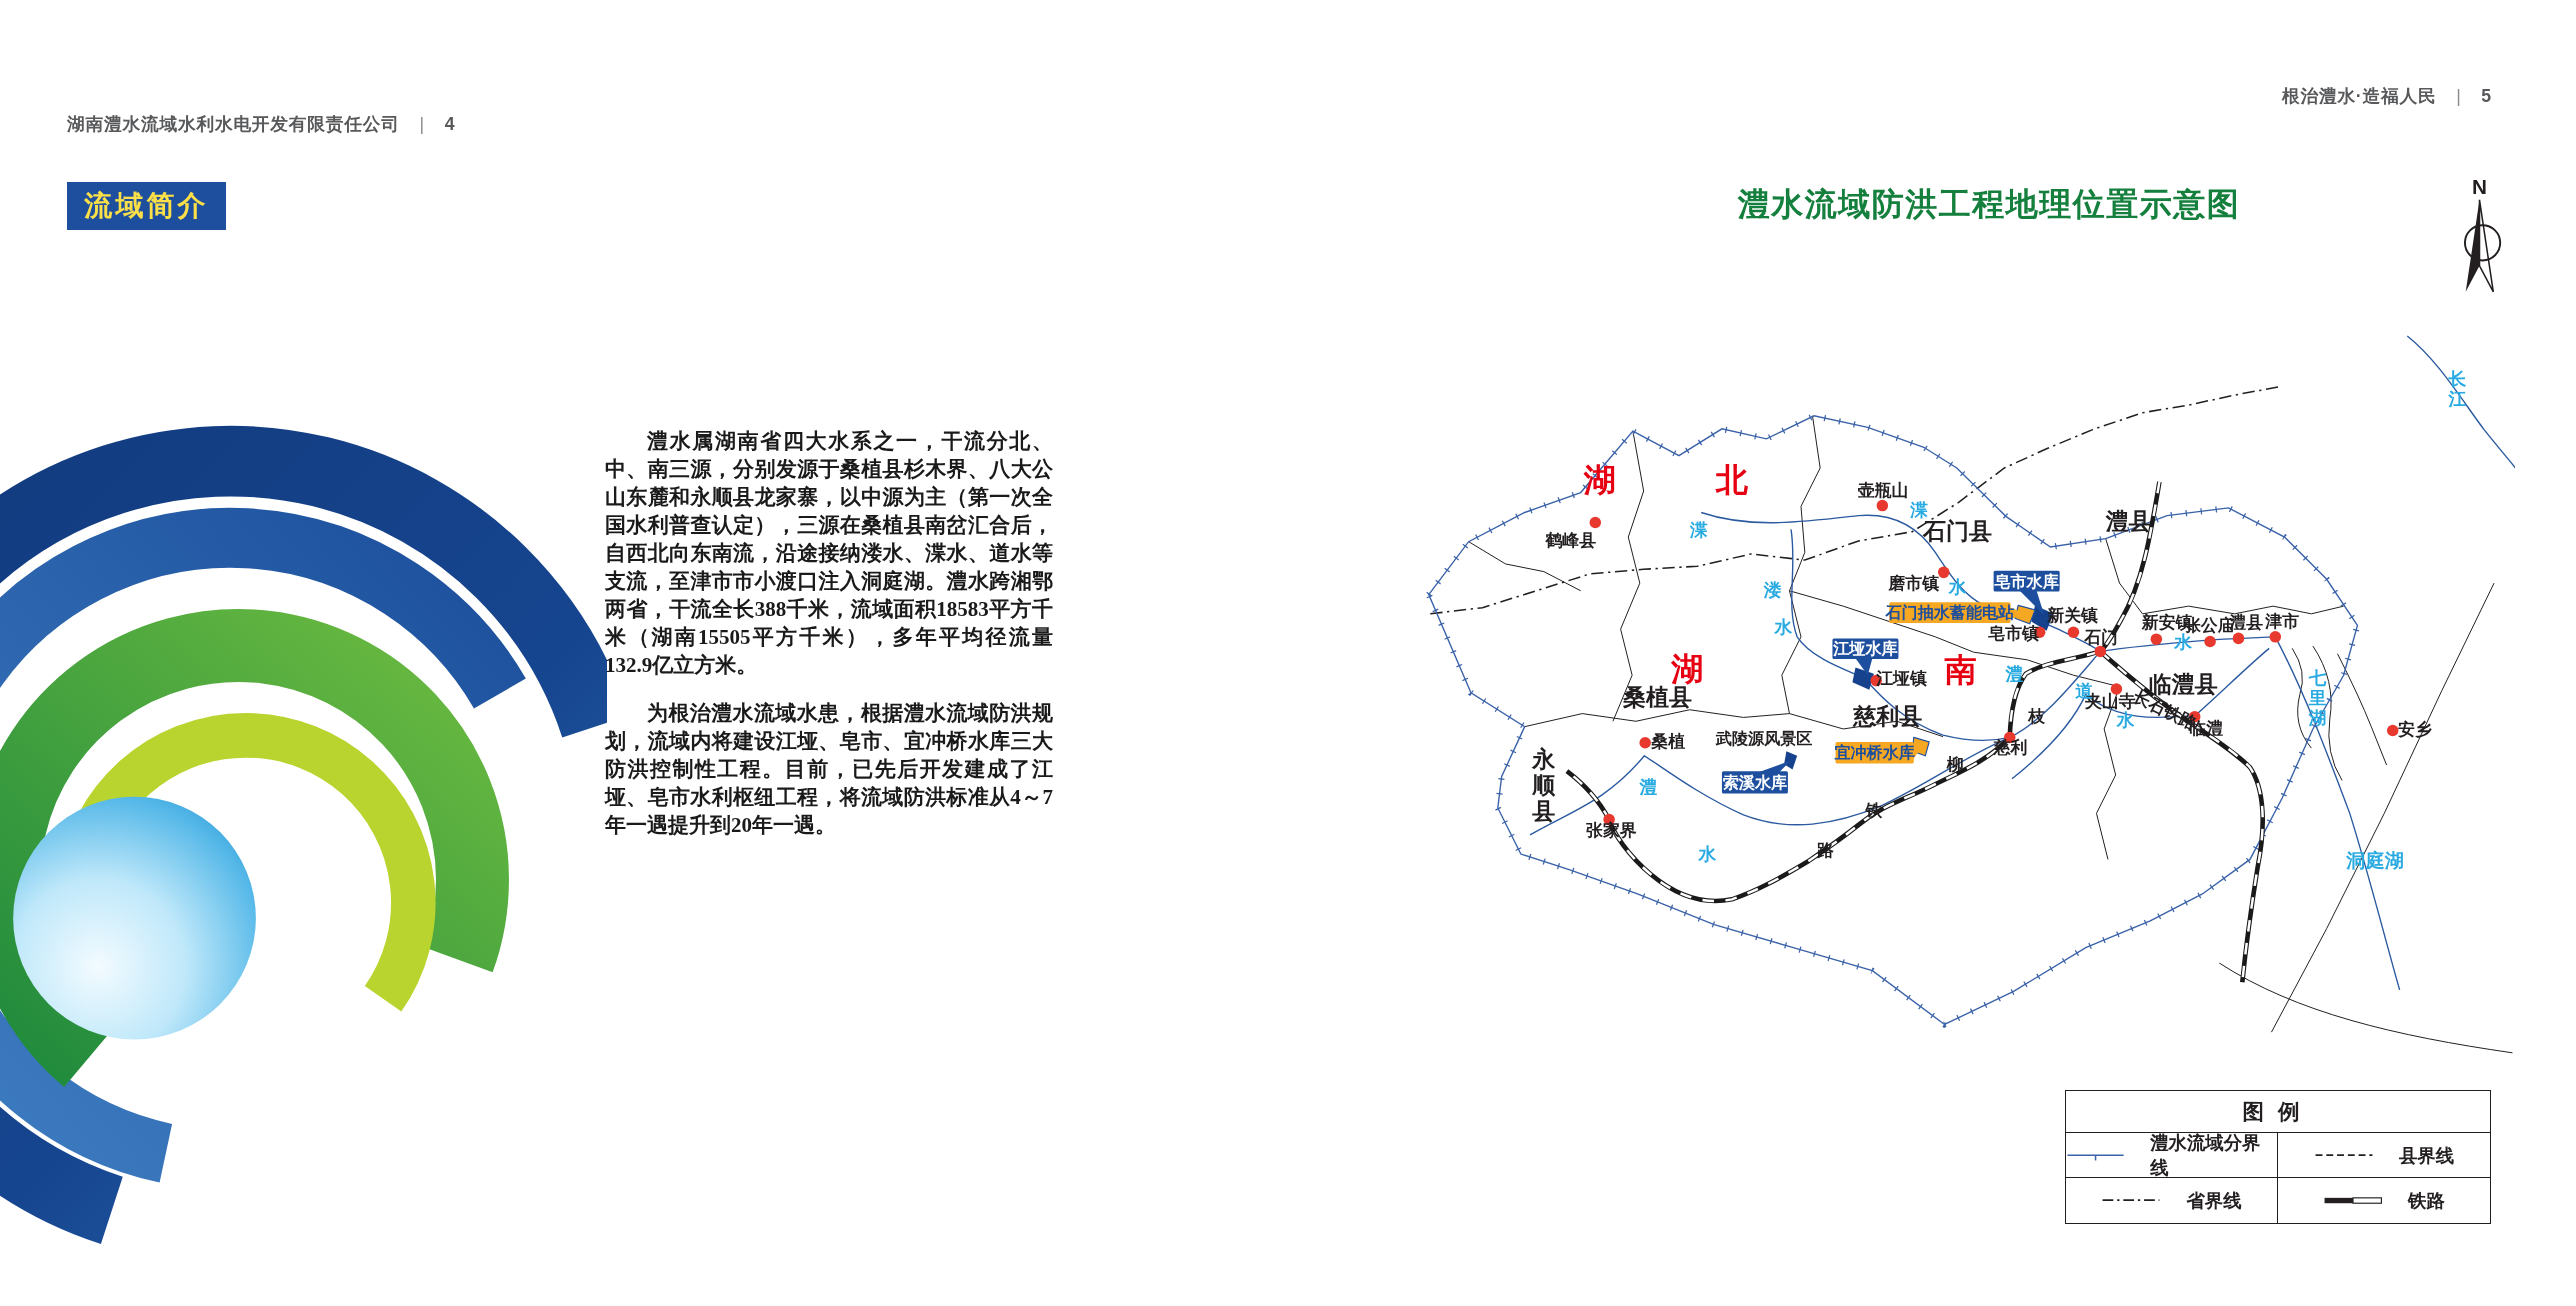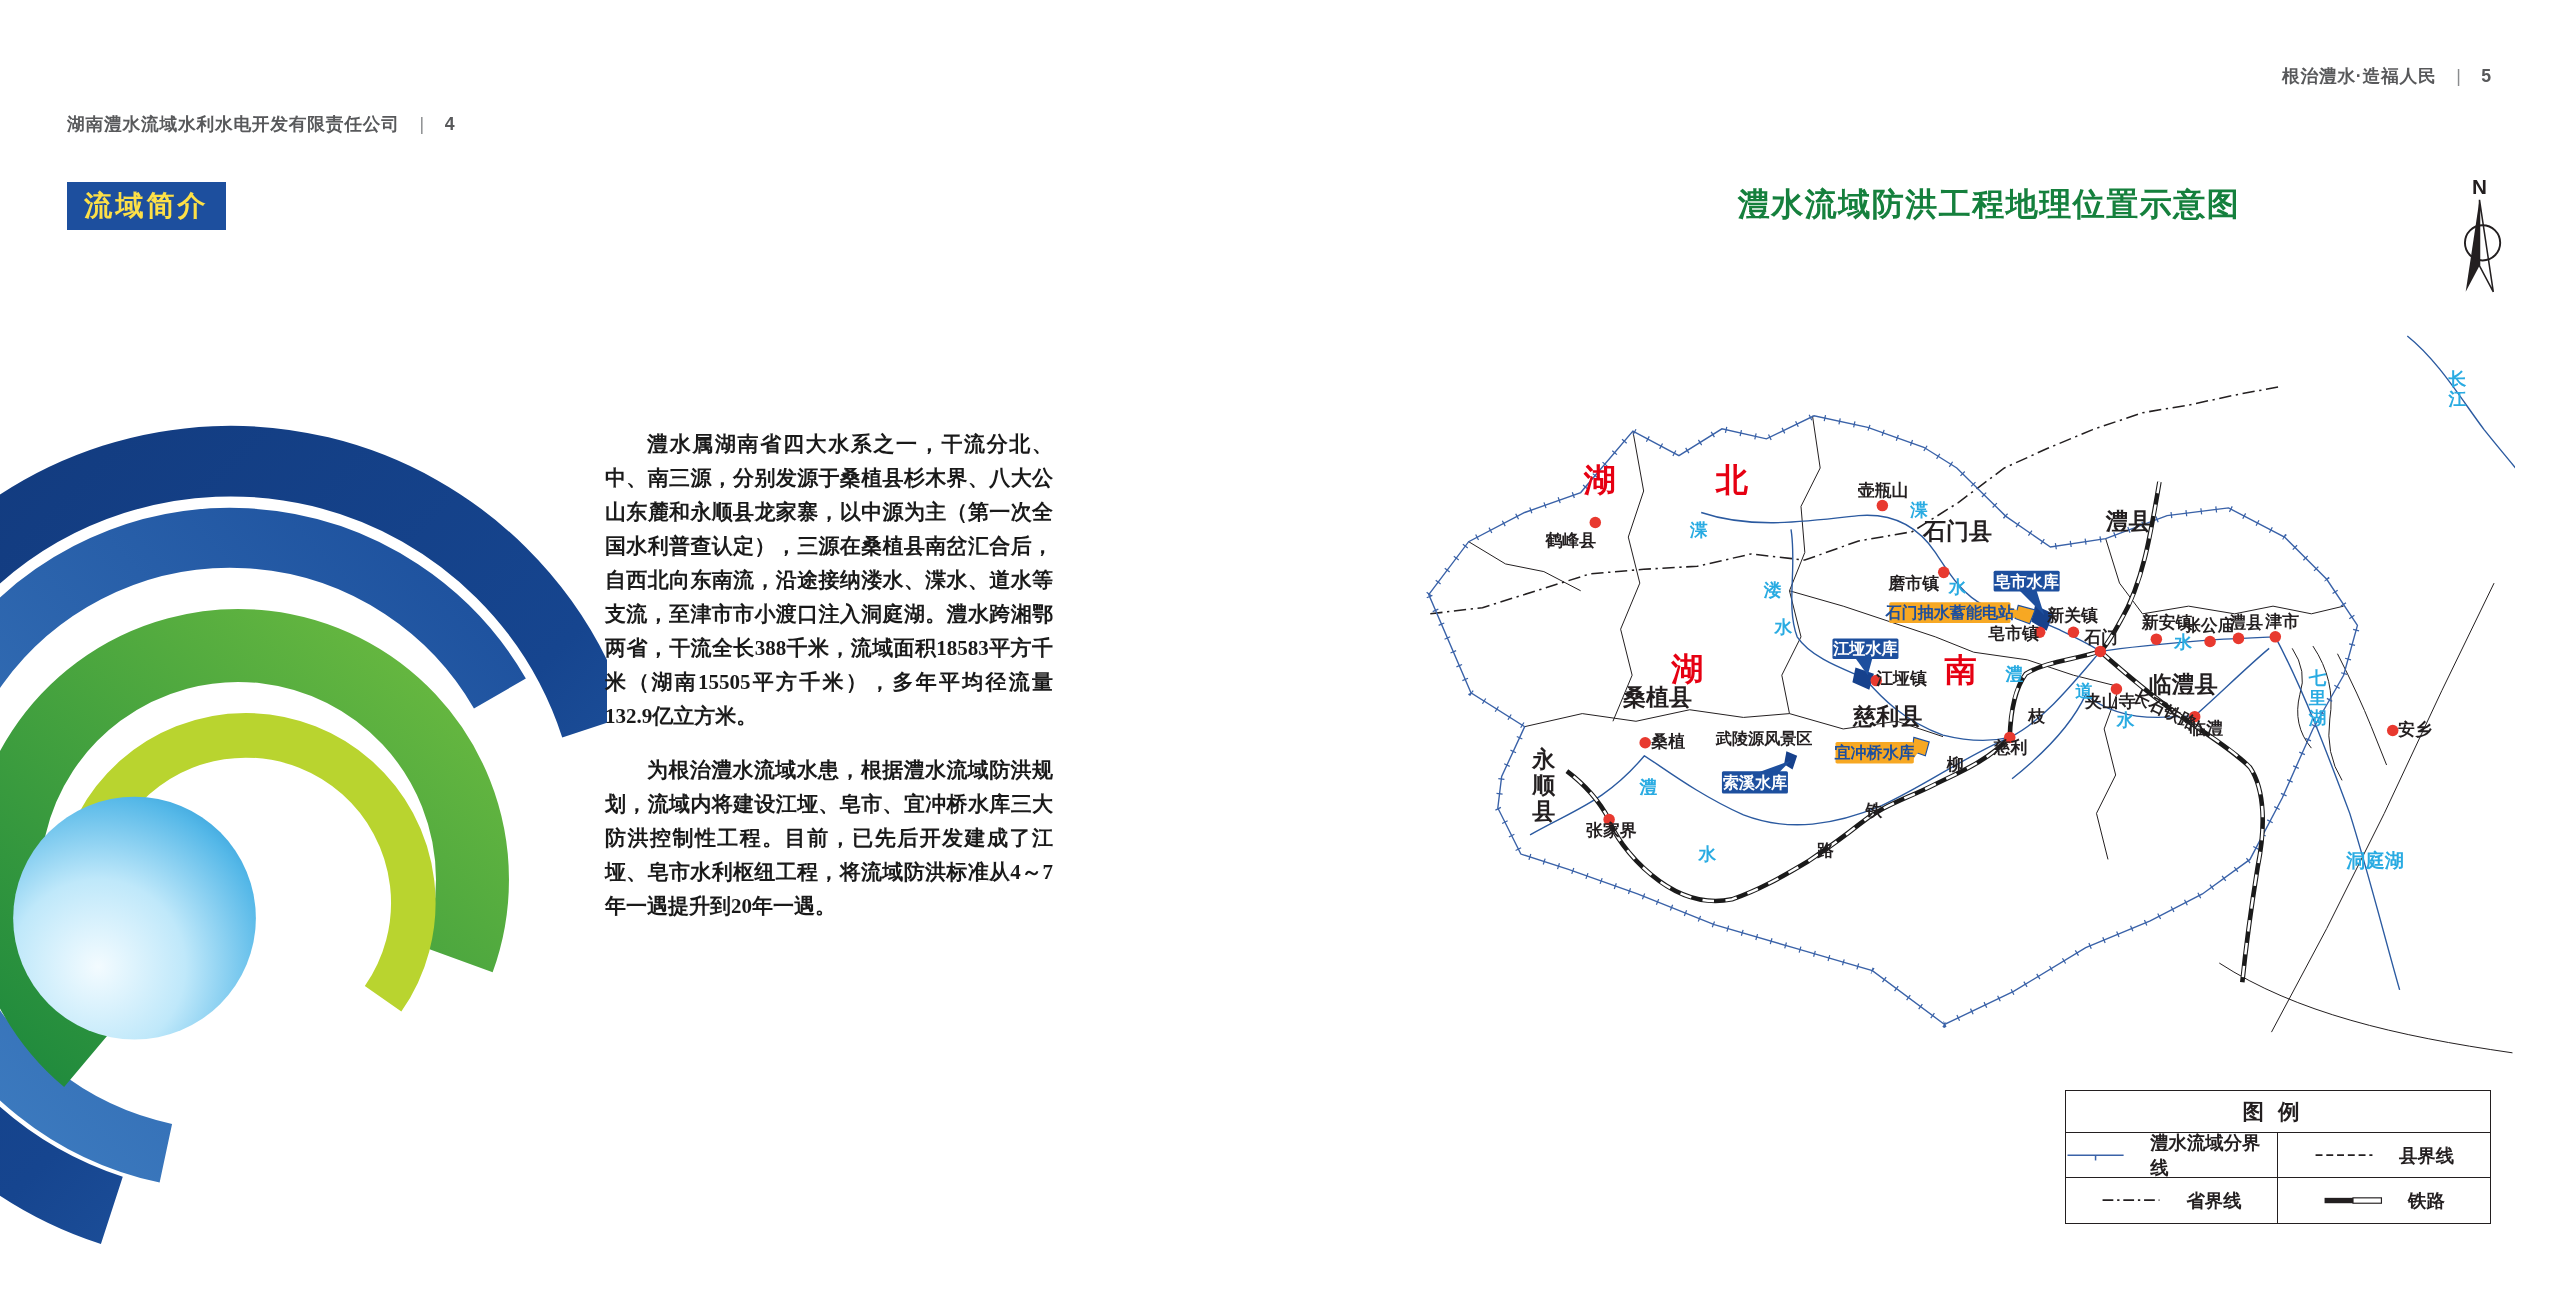--- a/index.html
+++ b/index.html
@@ -5,21 +5,21 @@
   html,body{margin:0;padding:0;}
   body{width:2576px;height:1306px;background:#ffffff;font-family:"Liberation Sans",sans-serif;color:#231f20;position:relative;overflow:hidden;}
   .abs{position:absolute;}
   
   .runhead{top:64px;font-size:17.7px;font-weight:bold;color:#58595b;letter-spacing:0.8px;white-space:nowrap;}
   .runhead .sep{margin:0 14px;color:#8a8c8e;font-weight:normal;}
   
   .section-box{left:67px;top:182px;width:159px;height:48px;background:#1d4f9e;color:#fde047;
     display:flex;align-items:center;justify-content:center;font-size:28px;font-weight:bold;letter-spacing:3.1px;}
   .bodycol{left:605px;top:427px;width:448px;font-family:"Liberation Serif","DejaVu Serif",serif;
-    font-size:21px;font-weight:700;line-height:34px;text-align:justify;color:#1a1a1a;}
+    font-size:21px;font-weight:700;line-height:28px;text-align:justify;color:#1a1a1a;}
   .bodycol p{margin:0 0 20px 0;text-indent:2em;}
   
   .map-title{left:1697px;top:183px;width:584px;text-align:center;font-size:32px;font-weight:bold;
     color:#15803d;letter-spacing:1.5px;white-space:nowrap;}
   
   .legend{left:2065px;top:1090px;width:426px;height:134px;border:1.5px solid #231f20;box-sizing:border-box;background:#fff;}
   .legend .ltitle{height:41px;border-bottom:1.5px solid #231f20;display:flex;align-items:center;justify-content:center;
     font-size:21.5px;font-weight:bold;letter-spacing:14px;}
   .legend .lgrid{display:grid;grid-template-columns:1fr 1fr;grid-template-rows:45px 45px;}
   .legend .lcell{display:flex;align-items:center;justify-content:center;gap:25px;font-size:18.4px;font-weight:bold;}
@@ -39,21 +39,21 @@
   .north-n{fill:#231f20;font-size:27px;font-weight:bold;text-anchor:middle;}
 </style>
 </head>
 <body>
 
 <div class="abs runhead" style="left:67px;margin-top:48px;">
   <span>湖南澧水流域水利水电开发有限责任公司</span>
   <span class="sep">|</span>
   <span>4</span>
 </div>
-<div class="abs runhead" style="right:84px;text-align:right;">
+<div class="abs runhead" style="right:84px;text-align:right;margin-top:20px;">
   <span>根治澧水·造福人民</span>
   <span class="sep">|</span>
   <span>5</span>
 </div>
 
 <div class="abs section-box">
   <span>流域简介</span>
 </div>
 
 <svg class="abs" style="left:0;top:415px;" width="607" height="868" viewBox="0 0 790 1130" aria-hidden="true">

